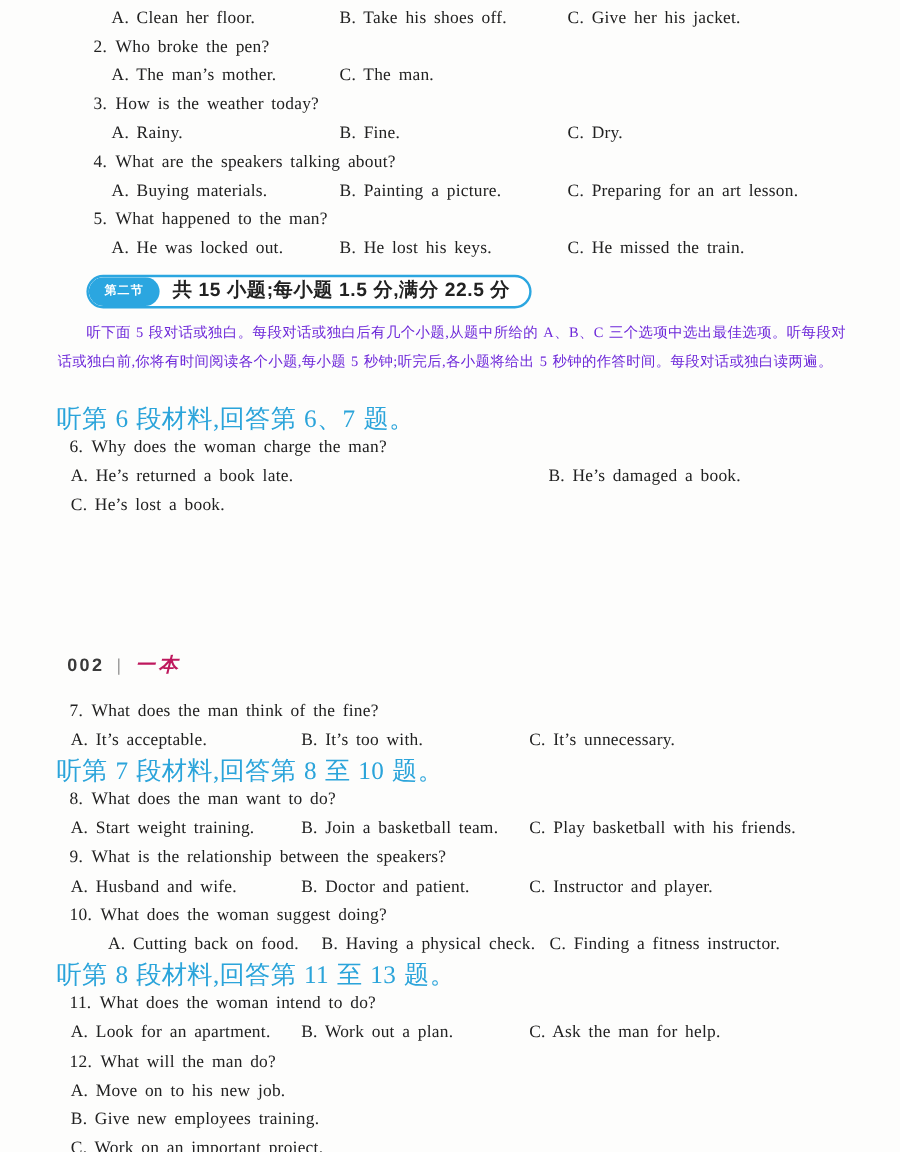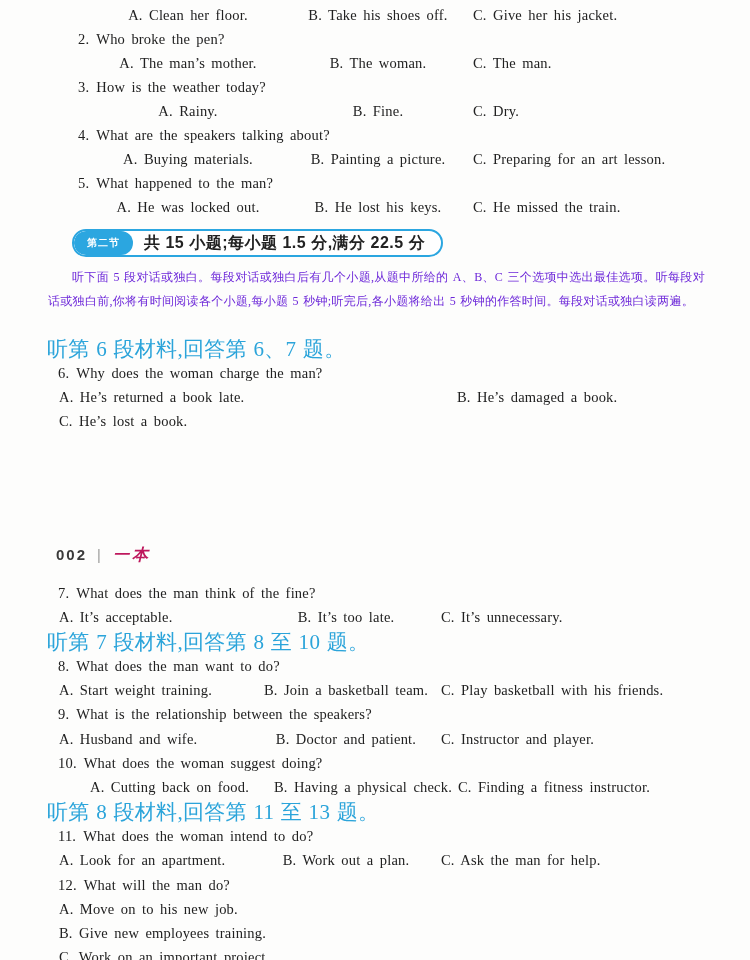--- a/index.html
+++ b/index.html
@@ -11,21 +11,21 @@
     font-size:14.5px;letter-spacing:.2px;word-spacing:2.5px;
   }
   .lh{height:24px;line-height:24px;white-space:nowrap;}
   .lh2{height:24.3px;line-height:24.3px;white-space:nowrap;}
   .qrow1{padding-left:78px;}     
   .orow1{padding-left:93px;}     
   .qrow2{padding-left:58px;}     
   .orow2{padding-left:59px;}     
   .orow2b{padding-left:90px;}    
   .opts{display:flex;}
-  .c190{flex:0 0 190px;text-align:center;}
+  .c190{flex:0 0 190px;}
   .c192{flex:0 0 192px;}
   .c178{flex:0 0 178px;}
   .c398{flex:0 0 398px;}
   .grow{flex:1 1 auto;}
   .qnum{display:inline-block;margin-right:7px;}
   .badge-wrap{margin:10px 0 8px 72px;height:28px;}
   .badge-pill{
     display:inline-flex;align-items:stretch;height:24px;
     border:2px solid #2ba6e0;border-radius:14px;background:#fff;overflow:hidden;
     font-family:"Liberation Sans","DejaVu Sans",sans-serif;
@@ -63,21 +63,20 @@
     <span class="c190">A. Clean her floor.</span>
     <span class="c190">B. Take his shoes off.</span>
     <span class="grow">C. Give her his jacket.</span>
   </div>
 
   <div class="lh qrow1">
     <span class="qnum">2.</span><span>Who broke the pen?</span>
   </div>
   <div class="lh orow1 opts">
     <span class="c190">A. The man’s mother.</span>
-    <span class="c190">B. The woman.</span>
     <span class="grow">C. The man.</span>
   </div>
 
   <div class="lh qrow1">
     <span class="qnum">3.</span><span>How is the weather today?</span>
   </div>
   <div class="lh orow1 opts">
     <span class="c190">A. Rainy.</span>
     <span class="c190">B. Fine.</span>
     <span class="grow">C. Dry.</span>
@@ -127,21 +126,21 @@
 
   <div class="footer">
     <span class="pageno">002</span><span class="sep">|</span><span class="brand">一本</span>
   </div>
 
   <div class="lh2 qrow2">
     <span class="qnum">7.</span><span>What does the man think of the fine?</span>
   </div>
   <div class="lh2 orow2 opts">
     <span class="c192">A. It’s acceptable.</span>
-    <span class="c190">B. It’s too late.</span>
+    <span class="c190">B. It’s too with.</span>
     <span class="grow">C. It’s unnecessary.</span>
   </div>
 
   <div class="lh2 material">听第 7 段材料,回答第 8 至 10 题。</div>
 
   <div class="lh2 qrow2">
     <span class="qnum">8.</span><span>What does the man want to do?</span>
   </div>
   <div class="lh2 orow2 opts">
     <span class="c192">A. Start weight training.</span>

